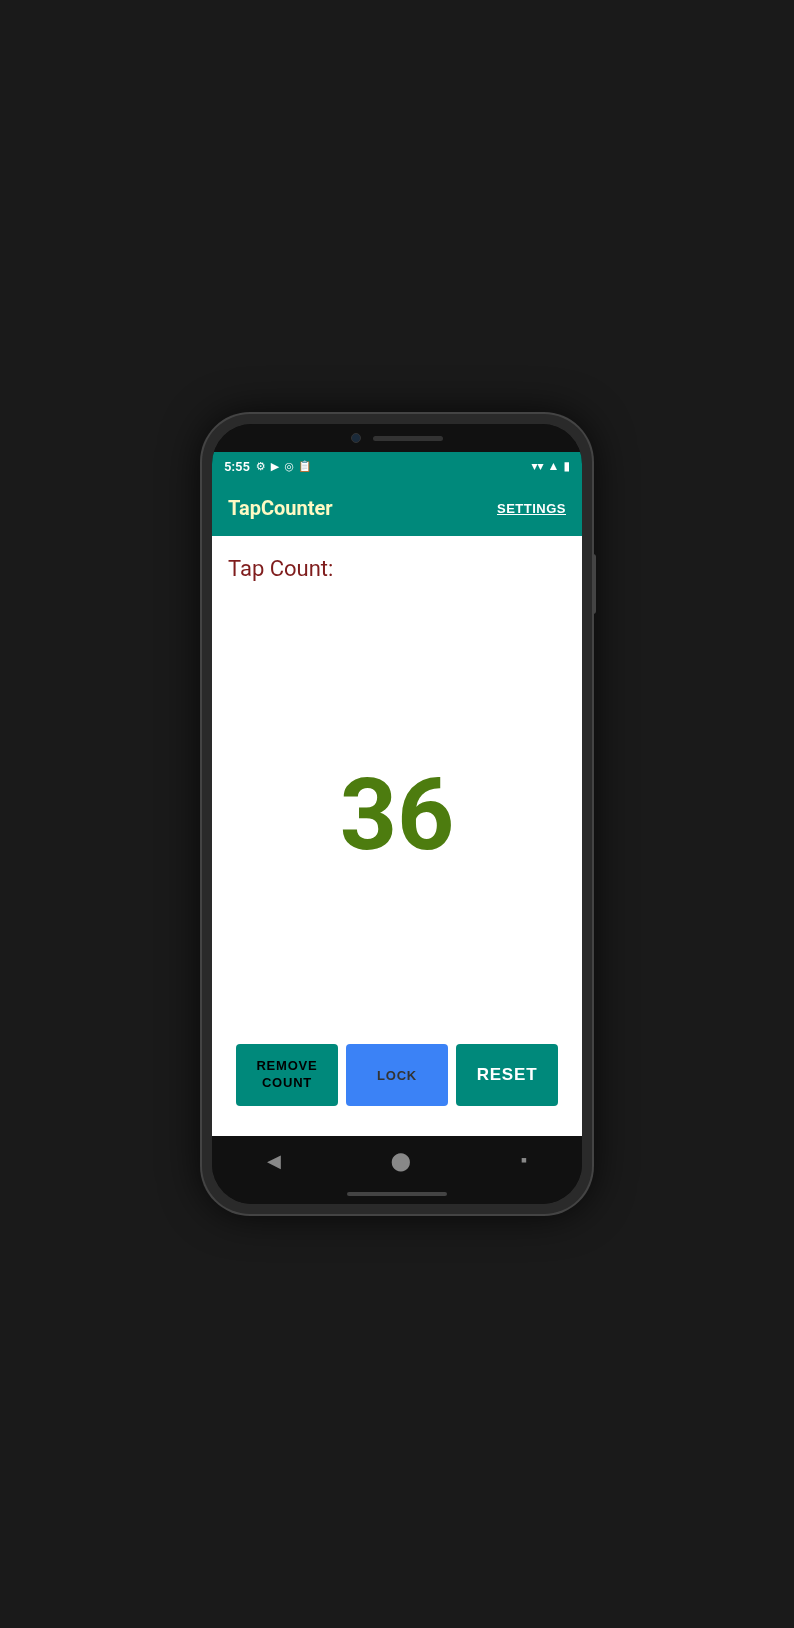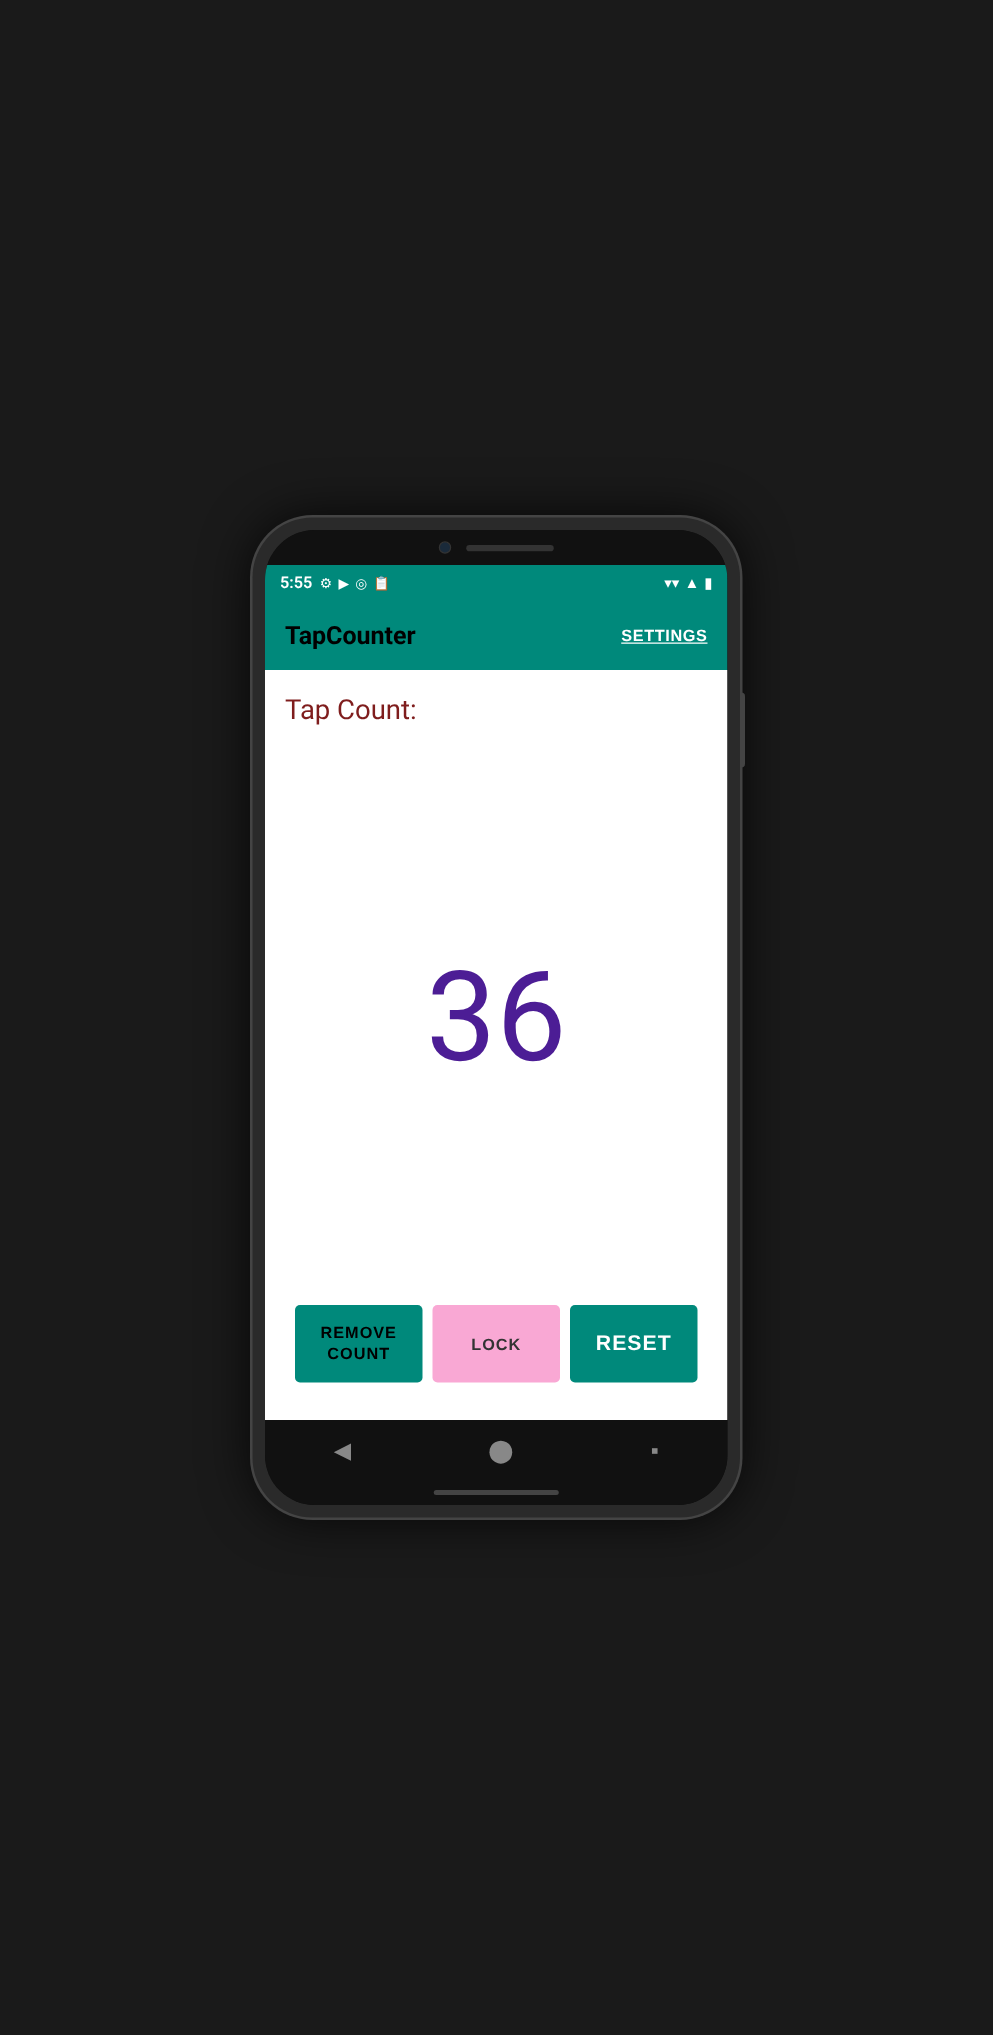--- a/index.html
+++ b/index.html
@@ -112,21 +112,21 @@
     .app-bar {
       background: #00897b;
       height: 56px;
       display: flex;
       align-items: center;
       padding: 0 16px;
       flex-shrink: 0;
     }
 
     .app-title {
-      color: #000000;
+      color: #fef9c3;
       font-size: 20px;
       font-weight: bold;
       flex: 1;
     }
 
     .settings-btn {
       color: white;
       font-size: 13px;
       font-weight: bold;
       letter-spacing: 0.5px;
@@ -155,22 +155,22 @@
 
     .count-display {
       flex: 1;
       display: flex;
       align-items: center;
       justify-content: center;
     }
 
     .count-number {
       font-size: 100px;
-      font-weight: normal;
-      color: #4c1d95;
+      font-weight: bold;
+      color: #4d7c0f;
       line-height: 1;
     }
 
     
     .bottom-buttons {
       background: white;
       display: flex;
       gap: 0;
       padding: 12px 8px 14px;
       flex-shrink: 0;
@@ -187,21 +187,21 @@
       letter-spacing: 0.8px;
       padding: 14px 8px;
       cursor: pointer;
       margin-right: 4px;
       line-height: 1.3;
       text-transform: uppercase;
     }
 
     .btn-lock {
       flex: 1;
-      background: #f9a8d4;
+      background: #3b82f6;
       color: #333;
       border: none;
       border-radius: 4px;
       font-size: 13px;
       font-weight: bold;
       letter-spacing: 0.8px;
       padding: 14px 8px;
       cursor: pointer;
       margin: 0 4px;
       text-transform: uppercase;

